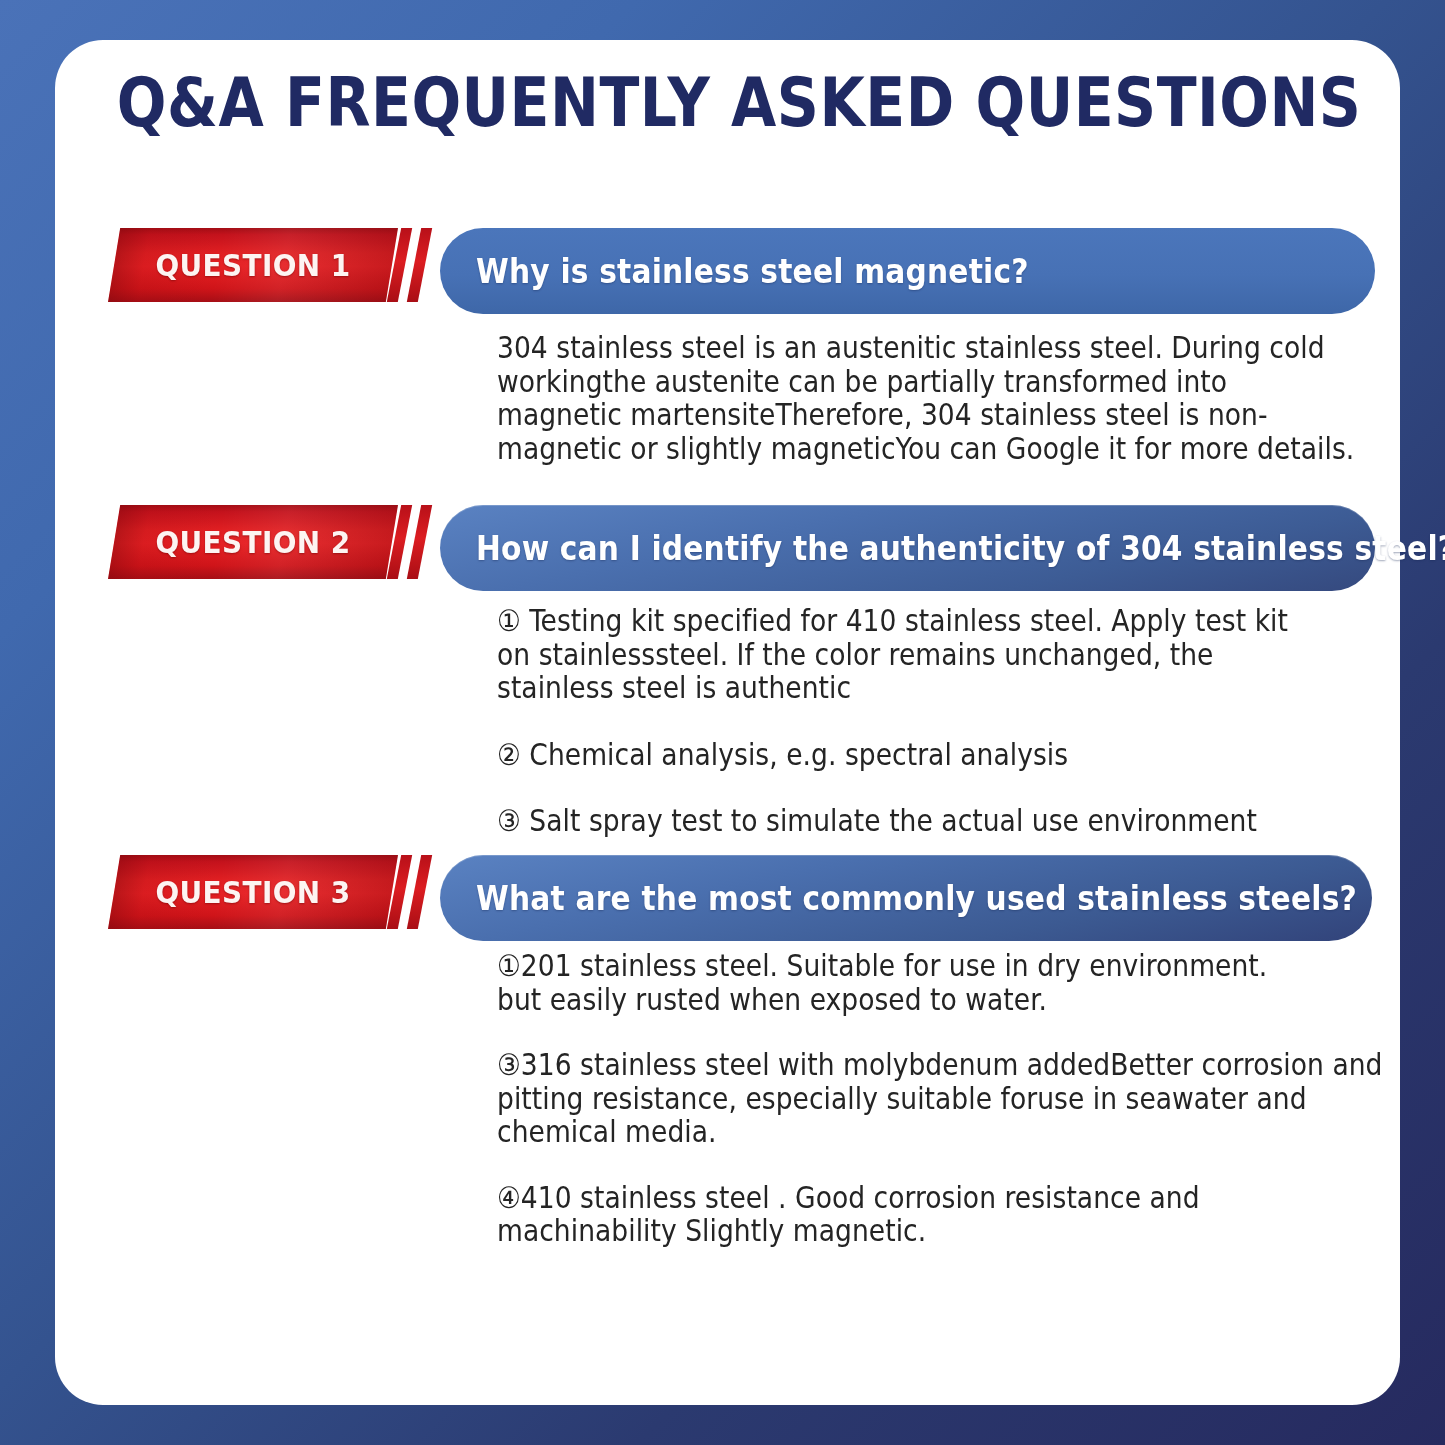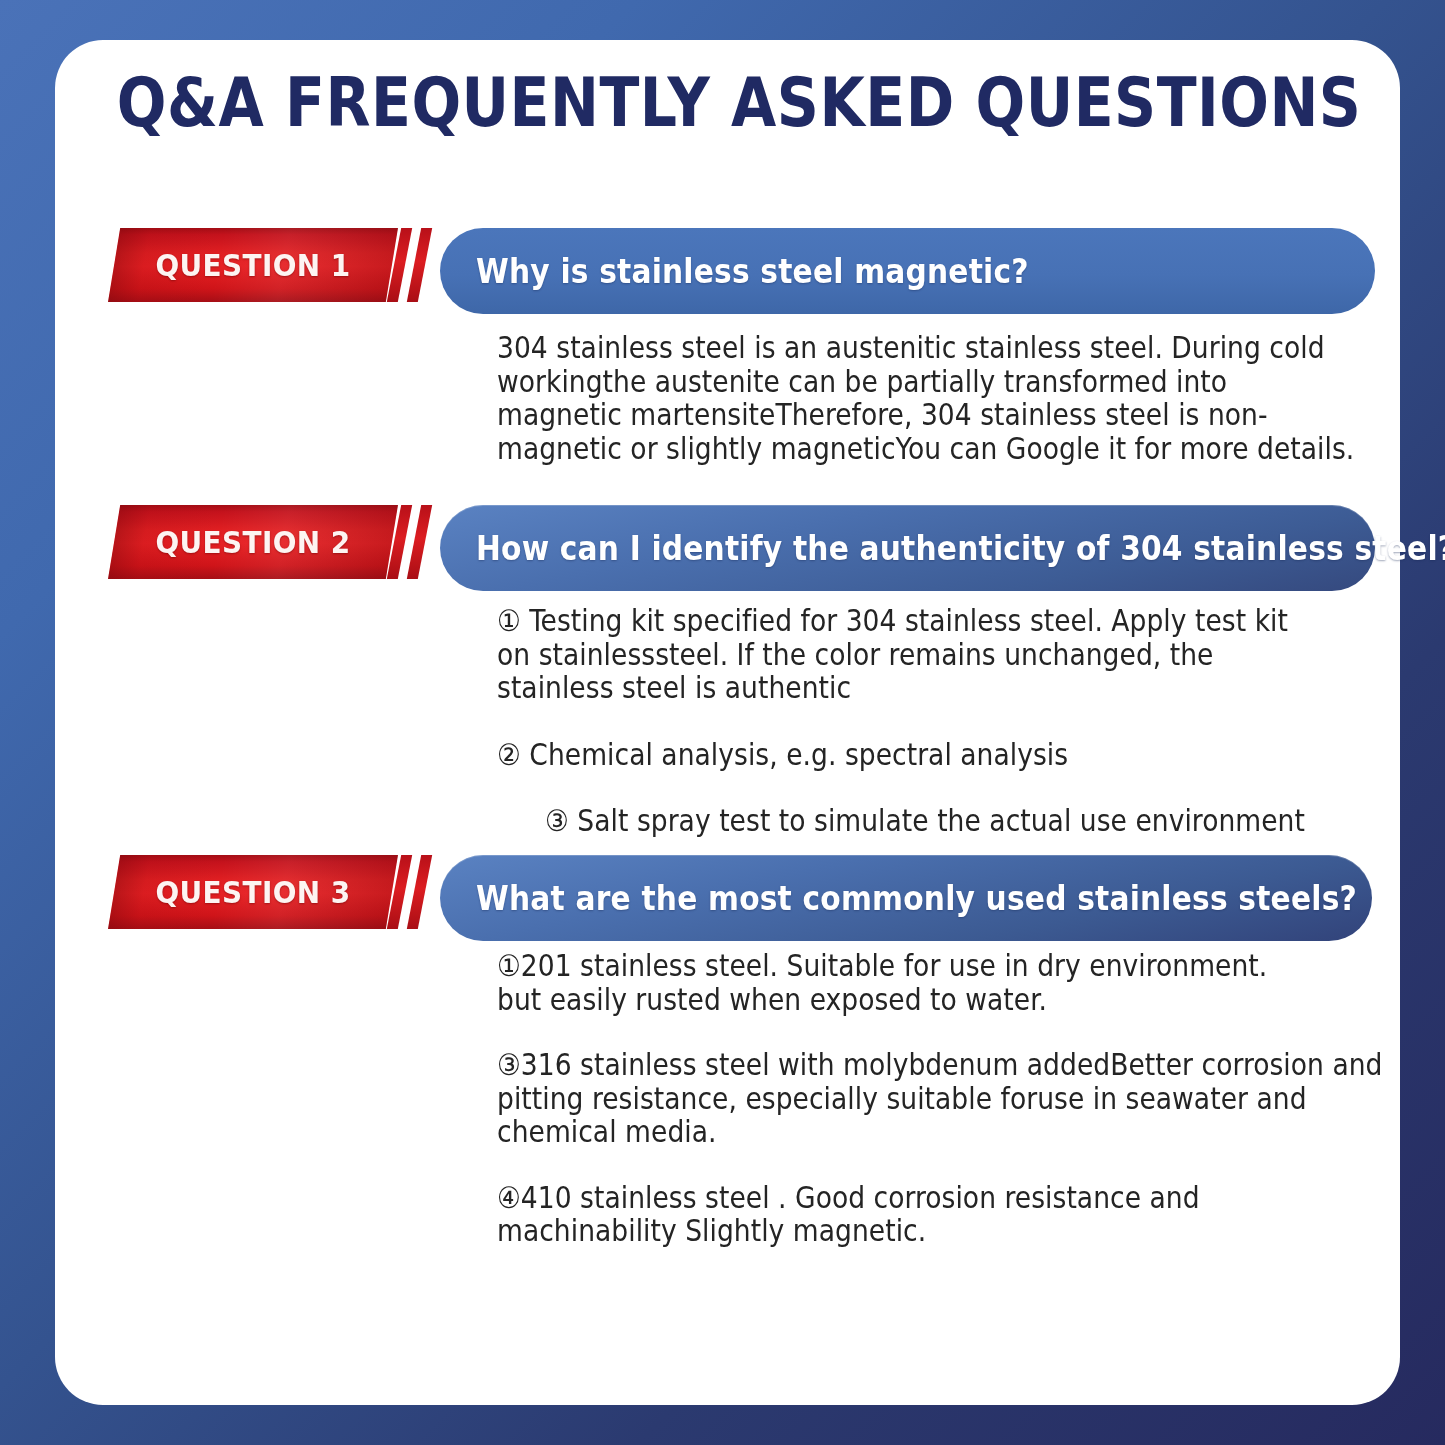--- a/index.html
+++ b/index.html
@@ -171,21 +171,21 @@
   .para {
     color: #242424;
     font-family: "DejaVu Sans Condensed", "Liberation Sans Narrow", "Liberation Sans", sans-serif;
     font-size: 29.5px;
     line-height: 33.5px;
     letter-spacing: 0.05px;
     white-space: pre-line;
   }
   #body-0 .para { width: 860px; }
   #body-1 .para { margin-bottom: 33px; width: 800px; }
-  #body-1 .para:last-child { margin-bottom: 0; margin-left: 48px; }
+  #body-1 .para:last-child { margin-bottom: 0; }
   #body-2 .para { margin-bottom: 32px; width: 890px; }
   #body-2 .para:last-child { margin-bottom: 15px; }
 </style>
 </head>
 <body>
 
 <div id="stage">
 
   <div class="card"></div>
 
@@ -214,21 +214,21 @@
         <div class="tag-shape"></div>
         <div class="slash s1"></div>
         <div class="slash s2"></div>
         <div class="tag-label">QUESTION 2</div>
       </div>
       <div class="pill" id="pill-1">
         <span class="pill-text">How can I identify the authenticity of 304 stainless steel?</span>
       </div>
     </div>
     <div class="qa-body" id="body-1">
-      <p class="para">① Testing kit specified for 304 stainless steel. Apply test kit on stainlesssteel. If the color remains unchanged, the stainless steel is authentic</p>
+      <p class="para">① Testing kit specified for 410 stainless steel. Apply test kit on stainlesssteel. If the color remains unchanged, the stainless steel is authentic</p>
       <p class="para">② Chemical analysis, e.g. spectral analysis</p>
       <p class="para">③ Salt spray test to simulate the actual use environment</p>
     </div>
   </div>
 
   <div class="qa-block" id="qa-2">
     <div class="qa-head">
       <div class="tag-wrap">
         <div class="tag-shape"></div>
         <div class="slash s1"></div>

